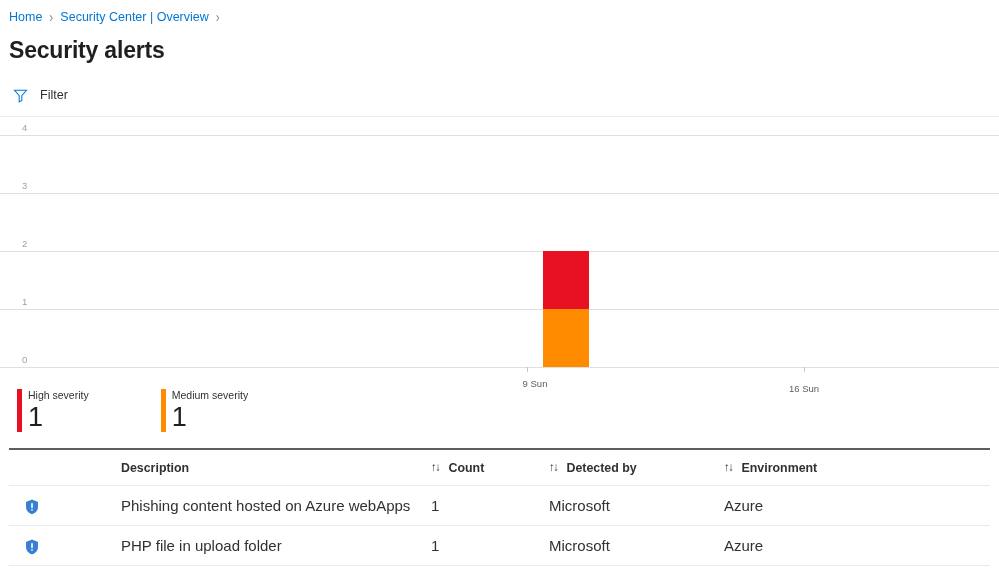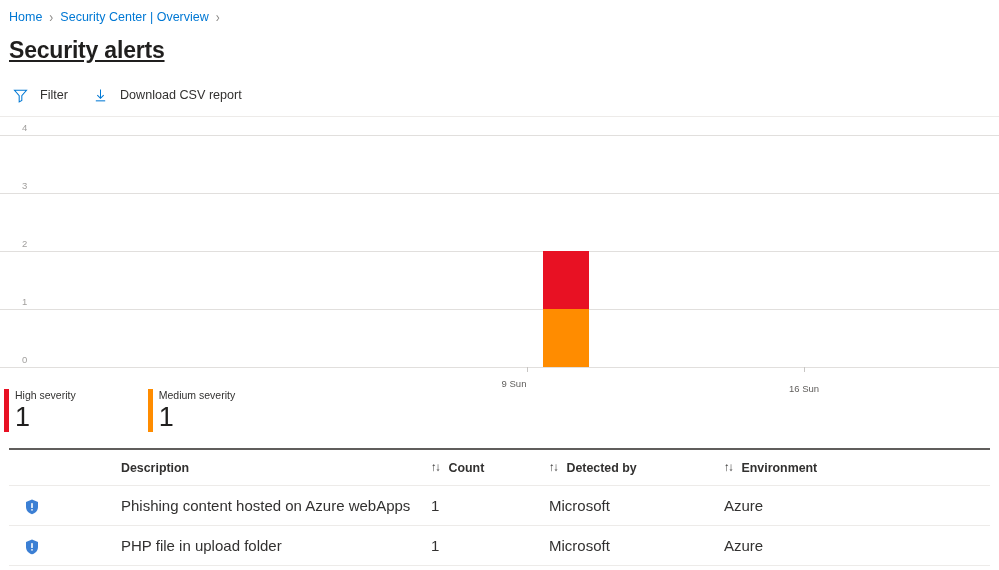--- a/index.html
+++ b/index.html
@@ -36,21 +36,20 @@
     transform: scaleY(1.15);
   }
 
   
   .page-title {
     font-size: 23px;
     font-weight: 600;
     letter-spacing: -0.2px;
     padding: 9px 0 0 9px;
     color: #201f1e;
-    text-decoration: underline;
   }
 
   
   .command-bar {
     display: flex;
     align-items: center;
     height: 34px;
     margin-top: 14px;
     padding-left: 12px;
     gap: 24px;
@@ -124,21 +123,21 @@
     position: absolute;
     font-size: 9.5px;
     color: #605e5c;
     transform: translateX(-50%);
     white-space: nowrap;
   }
 
   
   .legend {
     display: flex;
-    padding-left: 4px;
+    padding-left: 17px;
     margin-top: 10px;
     gap: 72px;
   }
   .legend-item {
     display: flex;
     align-items: stretch;
     gap: 6px;
   }
   .legend-swatch {
     width: 5px;
@@ -236,49 +235,39 @@
 
   <div class="cmd">
     <span class="cmd-icon">
       <svg width="15" height="15" viewBox="0 0 16 16" fill="none" stroke="#0078d4" stroke-width="1.1">
         <path d="M1.6 2.4h12.8L9.4 8.2v5.1l-2.8 1.5V8.2z"></path>
       </svg>
     </span>
     <span>Filter</span>
   </div>
 
-  <div class="cmd">
-    <span class="cmd-icon">
-      <svg width="15" height="15" viewBox="0 0 16 16" fill="none" stroke="#0078d4" stroke-width="1.1">
-        <path d="M8 1.6v9.2"></path>
-        <path d="M4.6 7.6 8 11l3.4-3.4"></path>
-        <path d="M3 13.7h10"></path>
-      </svg>
-    </span>
-    <span>Download CSV report</span>
-  </div>
 
 </div>
 
 <div class="toolbar-rule"></div>
 
 <div class="chart-wrap">
   <div class="plot" id="plot">
       <div class="gridline" style="top: 18px;"></div>
       <div class="ytick-label" style="top: 18px;">4</div>
       <div class="gridline" style="top: 76px;"></div>
       <div class="ytick-label" style="top: 76px;">3</div>
       <div class="gridline" style="top: 134px;"></div>
       <div class="ytick-label" style="top: 134px;">2</div>
       <div class="gridline" style="top: 192px;"></div>
       <div class="ytick-label" style="top: 192px;">1</div>
       <div class="gridline" style="top: 250px;"></div>
       <div class="ytick-label" style="top: 250px;">0</div>
       <div class="xtick" style="left: 527px; top: 250px;"></div>
-      <div class="xtick-label" style="left: 514px; top: 261px;">9 Sun</div>
+      <div class="xtick-label" style="left: 535px; top: 261px;">9 Sun</div>
       <div class="xtick" style="left: 804px; top: 250px;"></div>
       <div class="xtick-label" style="left: 804px; top: 266px;">16 Sun</div>
       <div class="bar-stack" title="9 Sun" style="left: 543px; top: 134px; height: 116px;">
         <div class="bar-seg" style="height: 58px; background: rgb(232, 17, 35);"></div>
         <div class="bar-seg" style="height: 58px; background: rgb(255, 140, 0);"></div>
       </div>
     </div>
 </div>
 
 <div class="legend">

